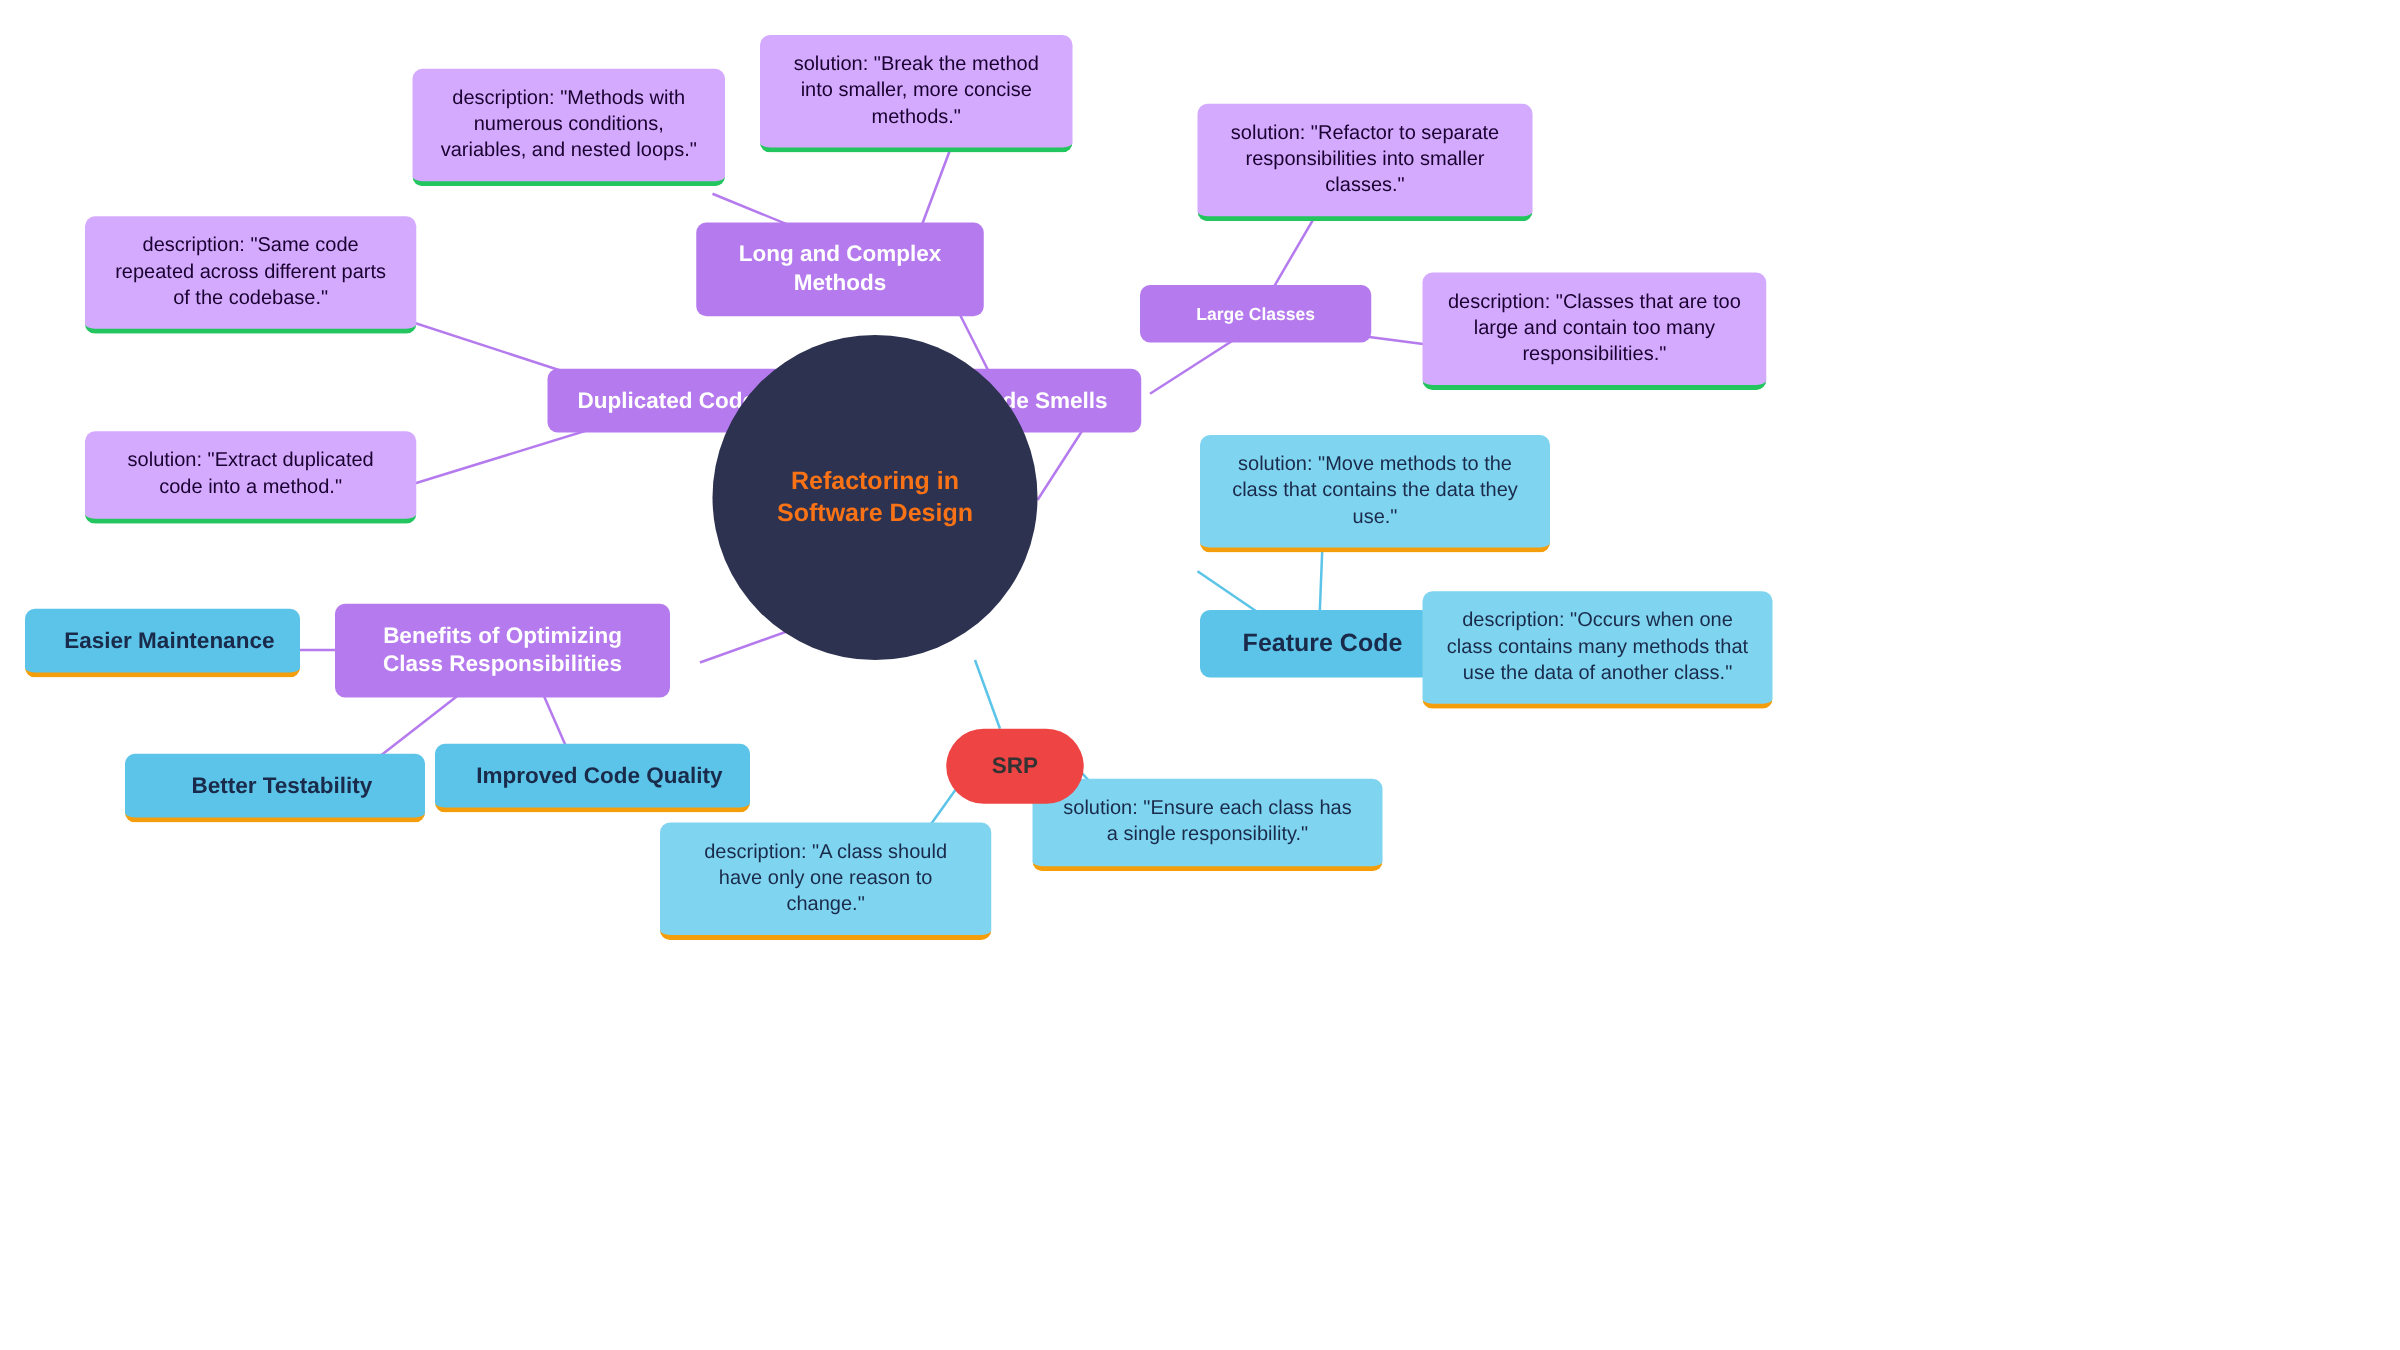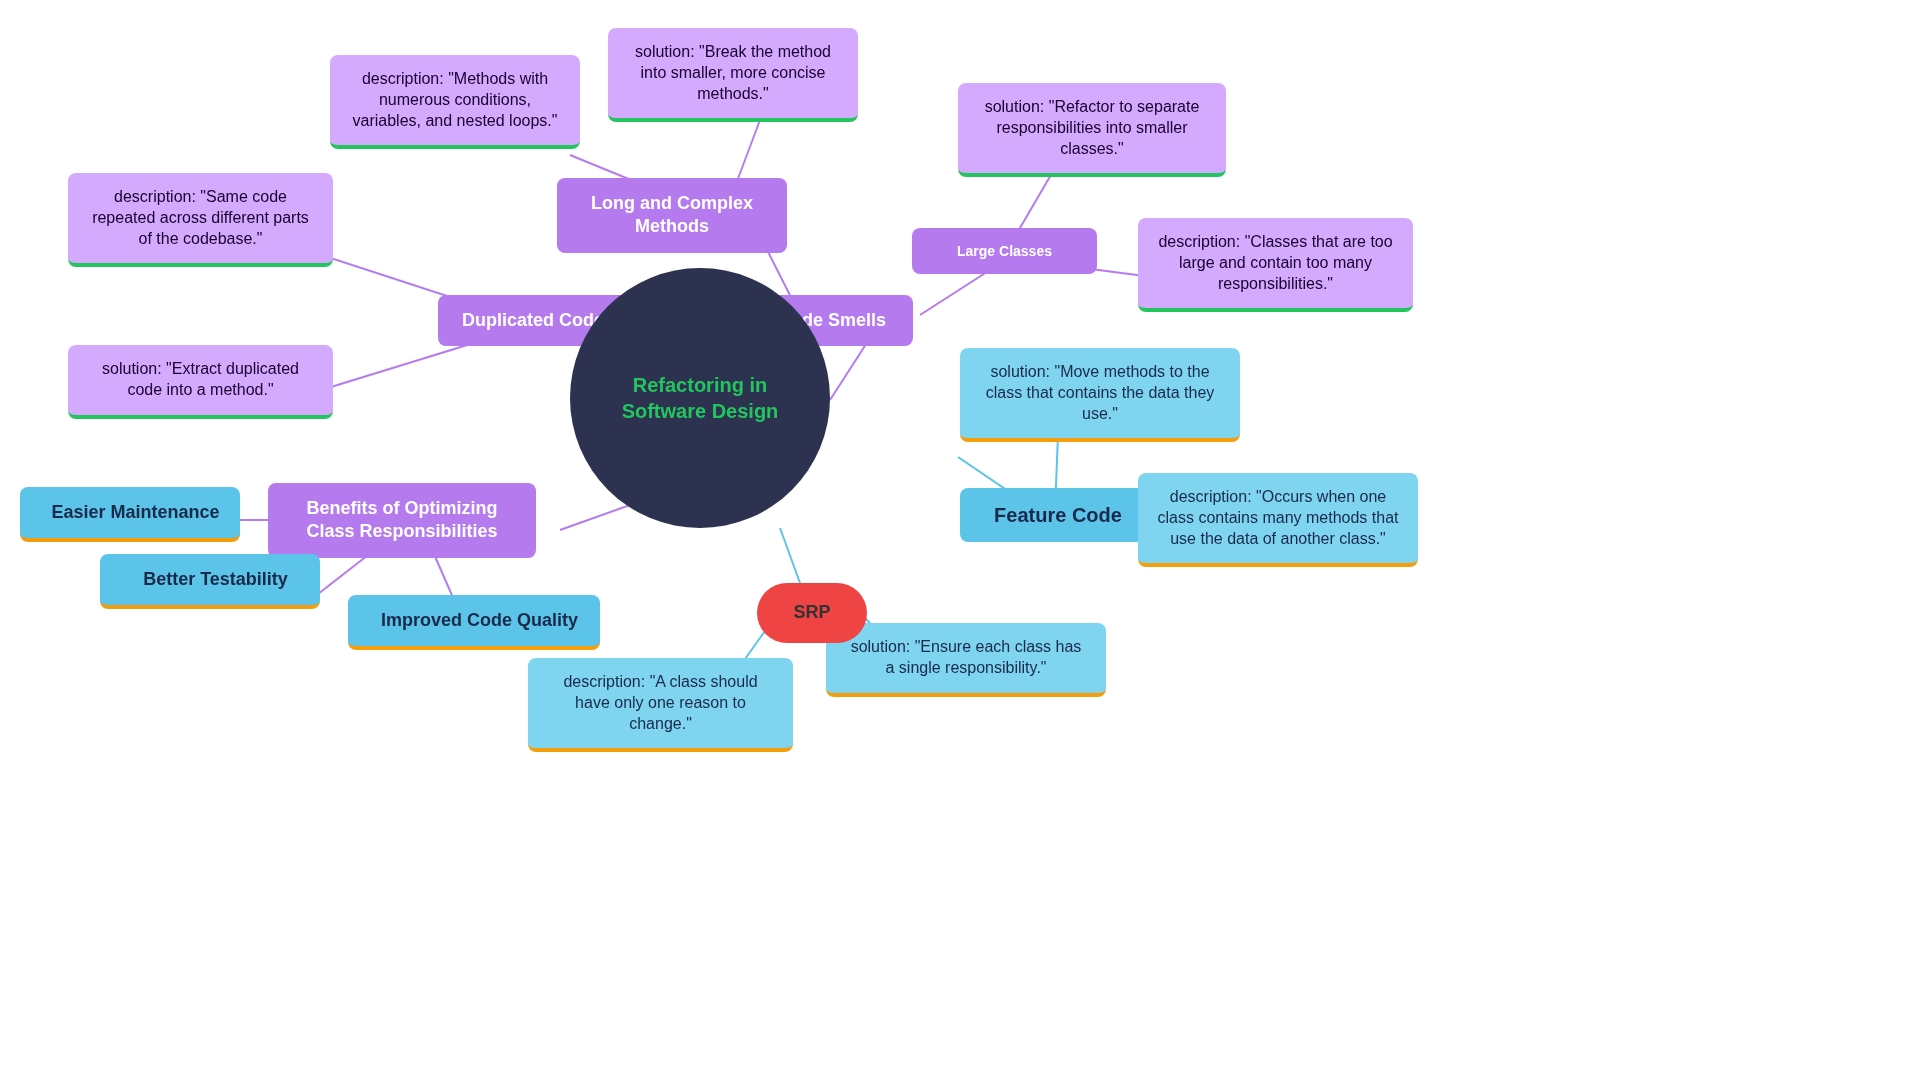--- a/index.html
+++ b/index.html
@@ -33,21 +33,21 @@
       padding: 14px 18px;
       z-index: 1;
       line-height: 1.3;
     }
 
     .node-center {
       width: 260px;
       height: 260px;
       border-radius: 50%;
       background: #2d3250;
-      color: #22c55e;
+      color: #f97316;
       font-size: 20px;
       font-weight: 600;
       display: flex;
       align-items: center;
       justify-content: center;
       text-align: center;
       position: absolute;
       z-index: 2;
     }
 
@@ -175,21 +175,21 @@
 </div>
 
 <div class="node purple-node" style="left: 268px; top: 483px; width: 268px; font-size: 18px;">
   <span>Benefits of Optimizing Class Responsibilities</span>
 </div>
 
 <div class="node blue-node yellow-bar" style="left: 20px; top: 487px; width: 220px; font-size: 18px;">
   <span>Easier Maintenance</span>
 </div>
 
-<div class="node blue-node yellow-bar" style="left: 100px; top: 554px; width: 220px; font-size: 18px; text-align: right;">
+<div class="node blue-node yellow-bar" style="left: 100px; top: 603px; width: 240px; font-size: 18px; text-align: right;">
   <span>Better Testability</span>
 </div>
 
 <div class="node blue-node yellow-bar" style="left: 348px; top: 595px; width: 252px; font-size: 18px;">
   <span>Improved Code Quality</span>
 </div>
 
 <div class="node purple-desc" style="left: 68px; top: 173px; width: 265px; font-size: 16px; font-weight: 400;">
   <span>description: "Same code repeated across different parts of the codebase."</span>
 </div>

